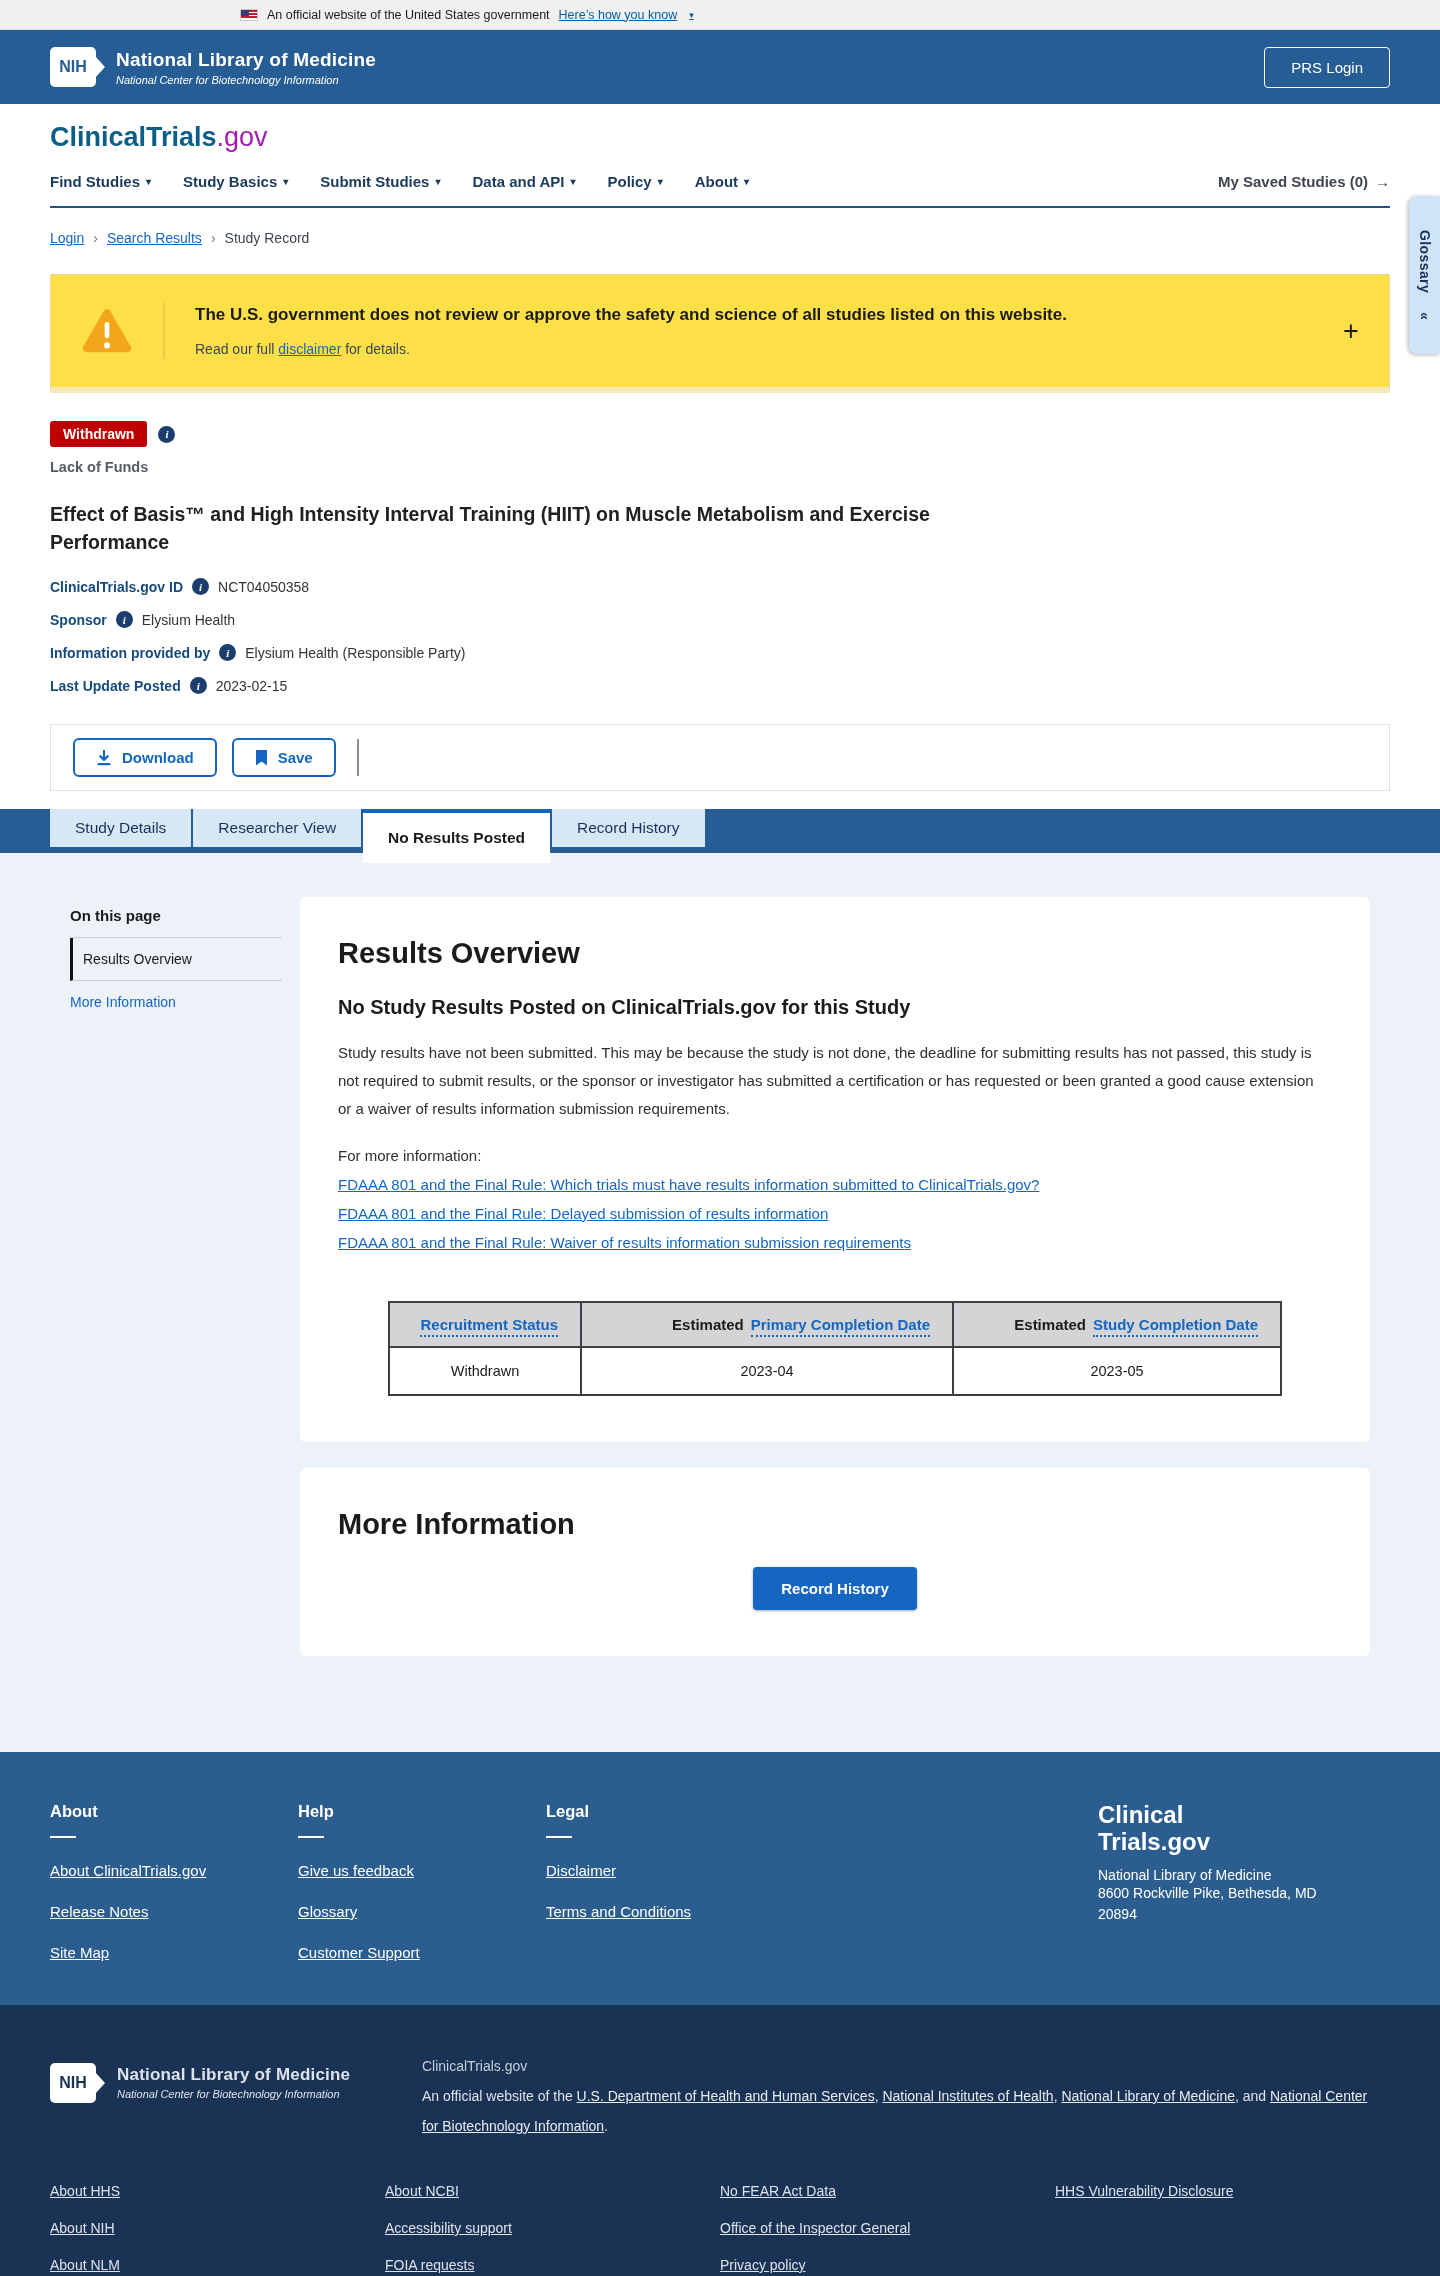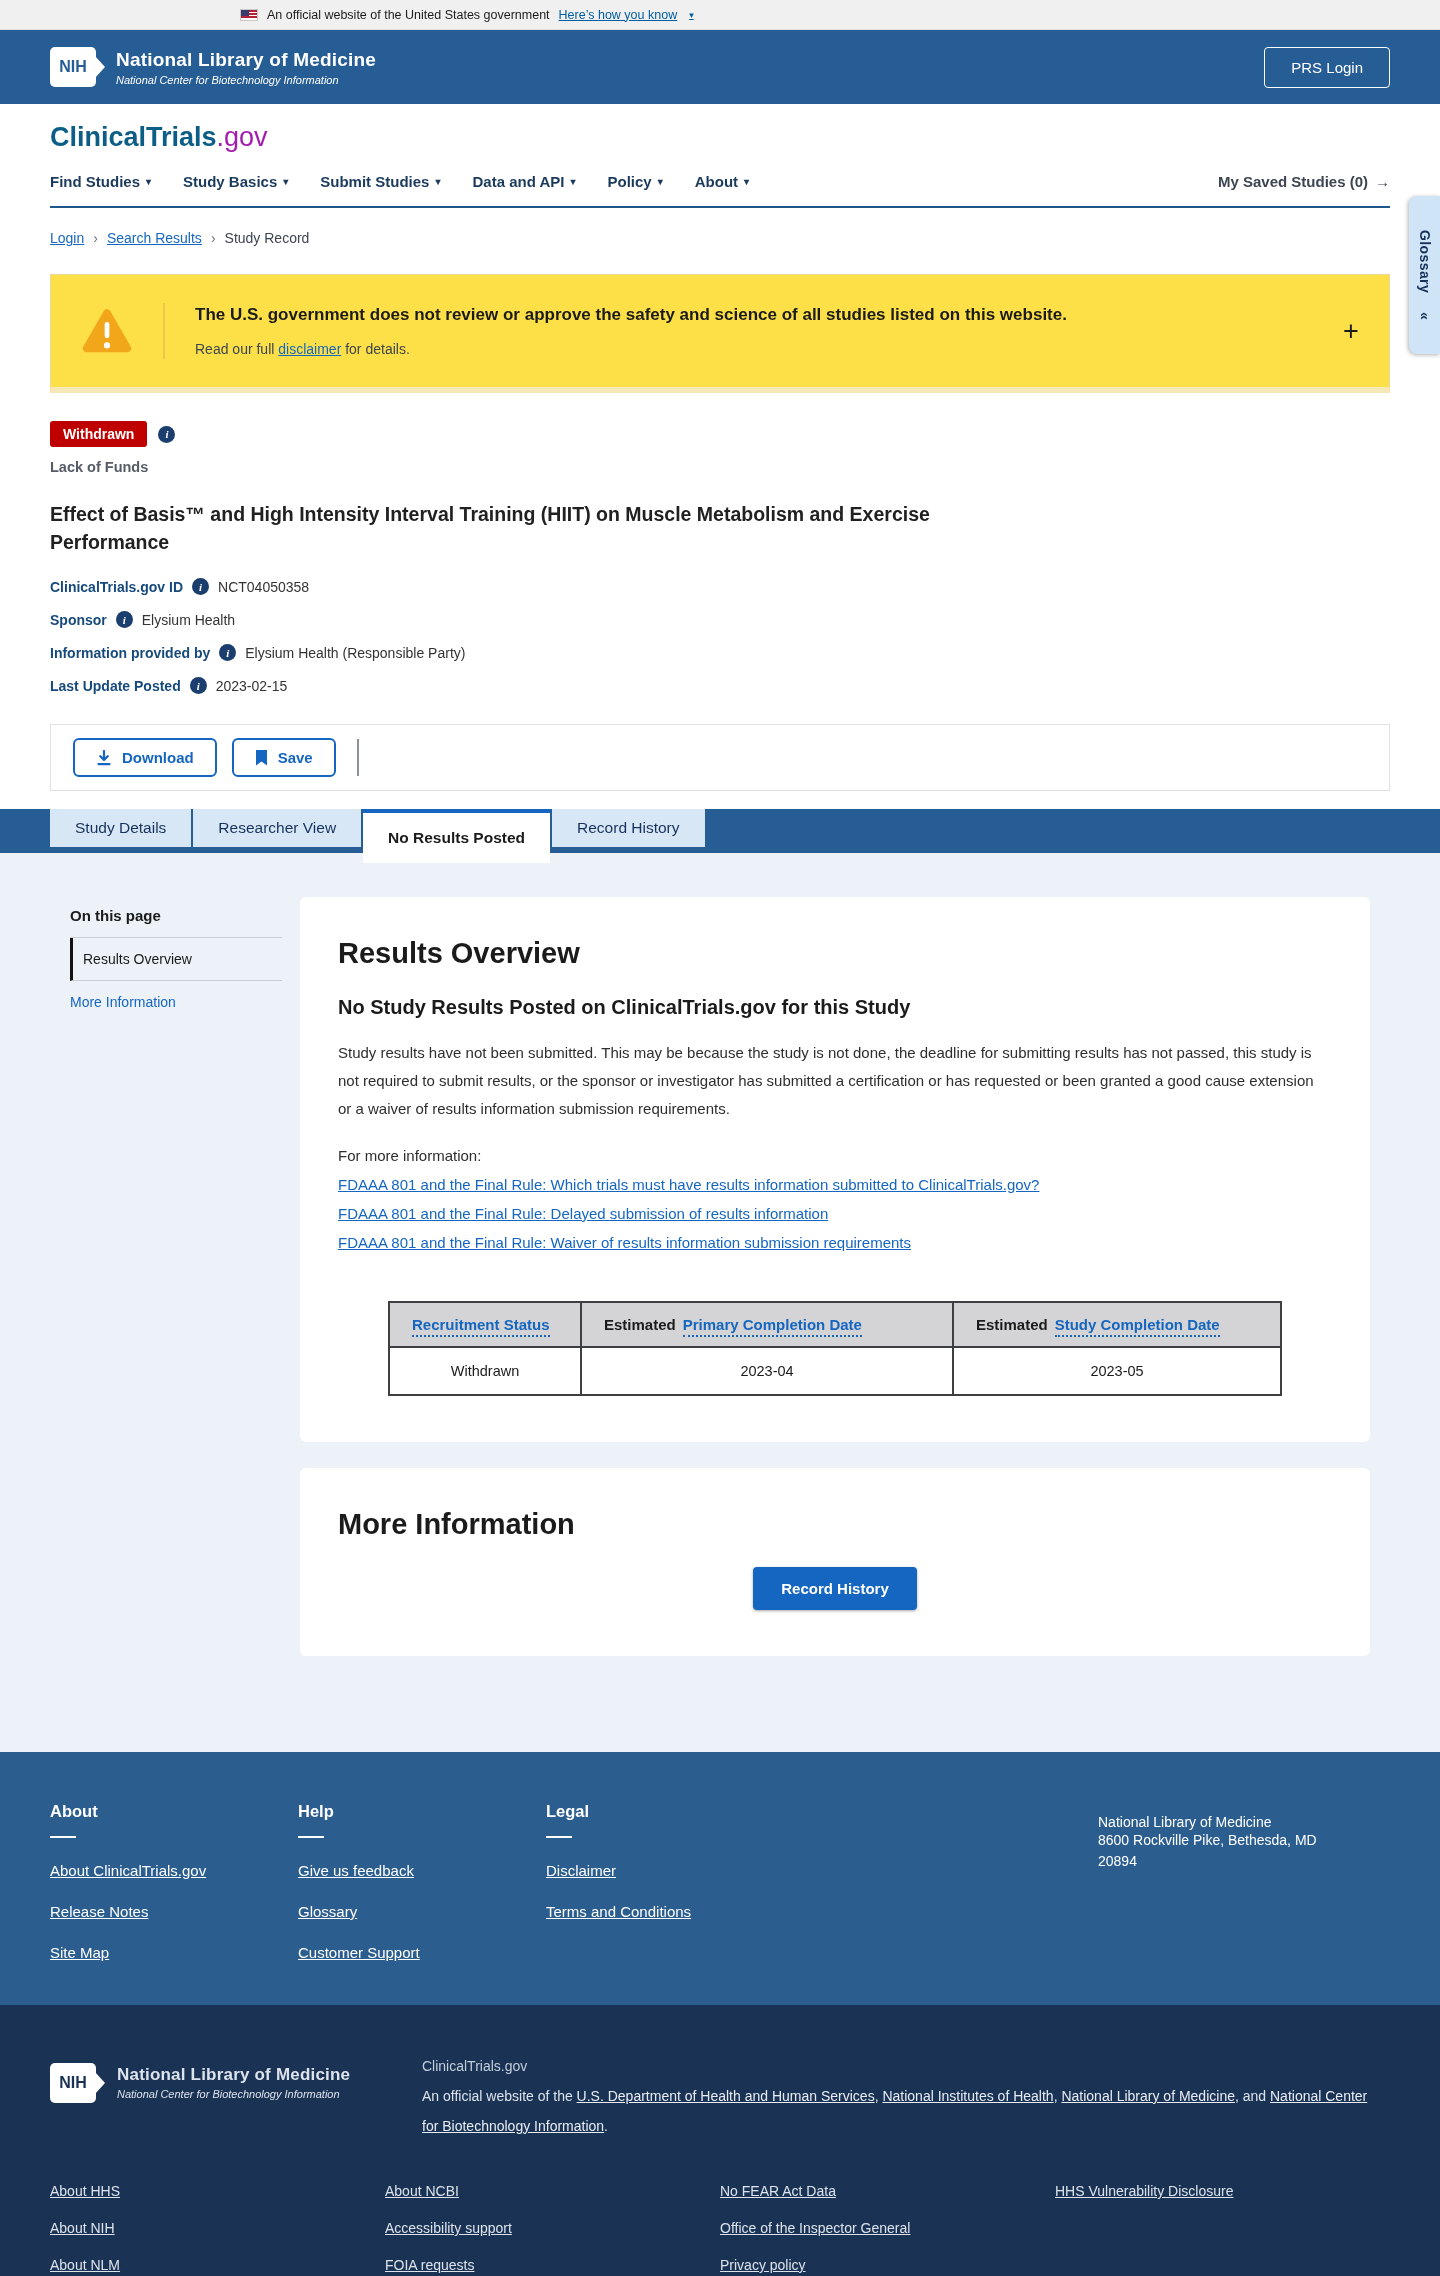--- a/index.html
+++ b/index.html
@@ -101,21 +101,21 @@
   .main-col { margin-left: 18px; width: 1070px; }
   .card { background: #fff; border-radius: 6px; padding: 34px 38px; }
   .card h2 { font-size: 29px; font-weight: 700; color: #1b1b1b; margin: 6px 0 26px; }
   .card h3 { font-size: 20px; font-weight: 700; color: #1b1b1b; margin: 0 0 20px; }
   .body-text { font-size: 15px; line-height: 1.85; color: #2e2e2e; margin: 0 0 24px; max-width: 992px; }
   .fmi-label { font-size: 15px; color: #2e2e2e; margin-bottom: 4px; }
   .fmi-link { display: block; width: fit-content; font-size: 15px; color: #1566c0; margin-top: 12px; text-decoration: underline; }
 
   .results-table { margin: 50px auto 12px; border-collapse: collapse; }
   .results-table th, .results-table td { border: 2px solid #3d3f42; }
-  .results-table th { background: #d4d4d6; padding: 13px 22px; font-size: 15px; text-align: left; }
+  .results-table th { background: #d4d4d6; padding: 13px 22px; font-size: 15px; text-align: right; }
   .results-table td { padding: 15px 22px; text-align: center; font-size: 14.5px; color: #1b1b1b; background:#fff; }
   .th-pre { font-weight: 700; color: #1b1b1b; margin-right: 7px; }
   .th-pre:empty { display: none; }
   .th-link { color: #1566c0; font-weight: 700; text-decoration: none; border-bottom: 2px dotted #1566c0; padding-bottom: 2px; }
   .col-status { width: 192px; } .col-primary { width: 372px; } .col-study { width: 328px; }
 
   .card--more { margin-top: 26px; padding-bottom: 46px; }
   .rh-btn { display: block; margin: 4px auto 0; background: #1566c0; color: #fff; font-weight: 700; font-size: 15px;
     padding: 13px 28px; border: none; border-radius: 4px; font-family: inherit; cursor: pointer; box-shadow: 0 1px 3px rgba(0,0,0,.35); }
 
@@ -351,20 +351,24 @@
     <a class="f-link">Glossary</a>
     <a class="f-link">Customer Support</a>
   </div>
   <div class="f-col">
     <div class="f-col-title">Legal</div>
     <div class="f-underline"></div>
     <a class="f-link">Disclaimer</a>
     <a class="f-link">Terms and Conditions</a>
   </div>
   <div class="f-brand">
+    <div class="fb-logo">
+      <div>Clinical</div>
+      <div>Trials.gov</div>
+    </div>
     <div class="fb-org">National Library of Medicine</div>
     <div class="fb-addr">
       <div>8600 Rockville Pike, Bethesda, MD</div>
       <div>20894</div>
     </div>
   </div>
 </div>
 
 <div class="footer-bottom">
   <div class="fbm-top">

